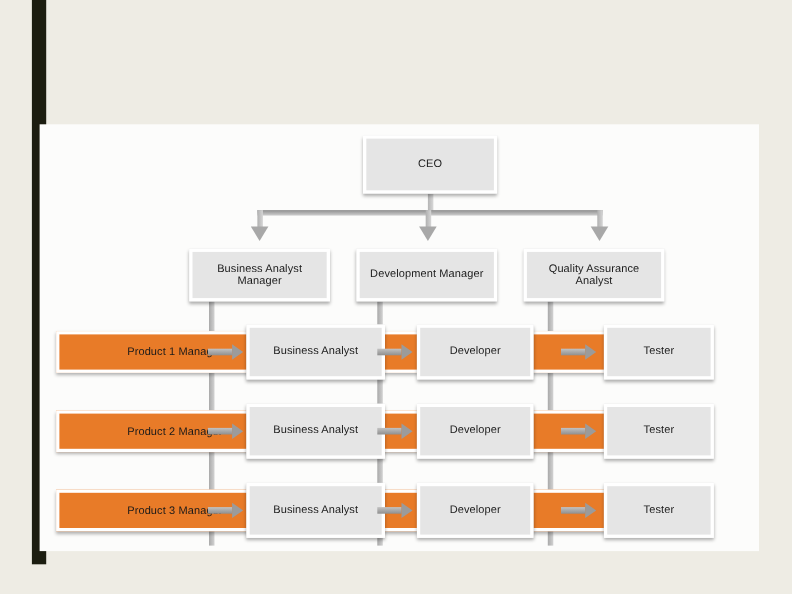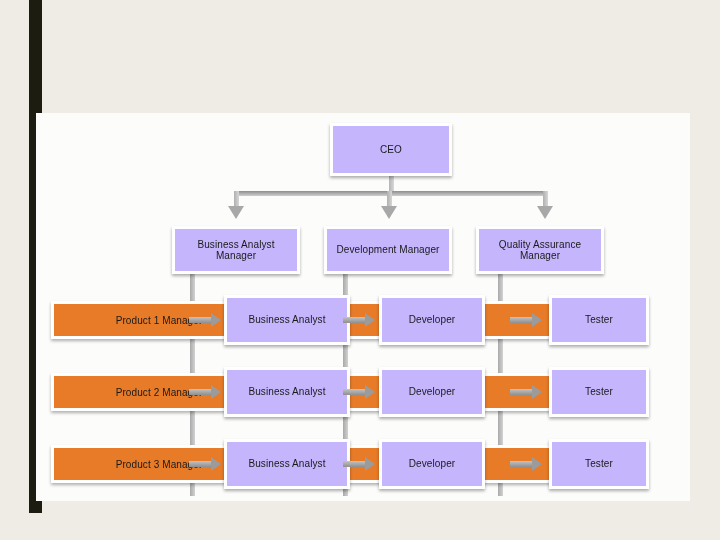--- a/index.html
+++ b/index.html
@@ -49,21 +49,21 @@
     justify-content: center;
     text-align: center;
     color: #1A1A1A;
     font-size: 10px;
     line-height: 11.5px;
     letter-spacing: .1px;
     box-shadow: 0 2px 3px rgba(0,0,0,.32);
     z-index: 5;
   }
   .node .lbl { display: block; padding: 0 3px; }
-  .green { background: #c4b5fd; }
+  .green { background: #e5e5e5; }
 
   
   #ceo {
     left: 294px; top: 10px;
     width: 122px; height: 53px;
   }
   .mgr {
     top: 113px;
     height: 48px;
   }
@@ -207,21 +207,21 @@
       <span class="lbl">CEO</span>
     </div>
 
     <div class="node green mgr" id="mgr-dev">
       <span class="lbl">Development Manager</span>
     </div>
     <div class="node green mgr" id="mgr-ba">
       <span class="lbl">Business Analyst Manager</span>
     </div>
     <div class="node green mgr" id="mgr-qa">
-      <span class="lbl">Quality Assurance Manager</span>
+      <span class="lbl">Quality Assurance Analyst</span>
     </div>
 
     <div class="row" id="row-1">
       <div class="band">
         <span class="pm-label">Product 1 Manager</span>
       </div>
       <div class="arrow-right" id="ar-1-a">
           <span class="shaft"></span>
           <span class="head"></span>
         </div>

